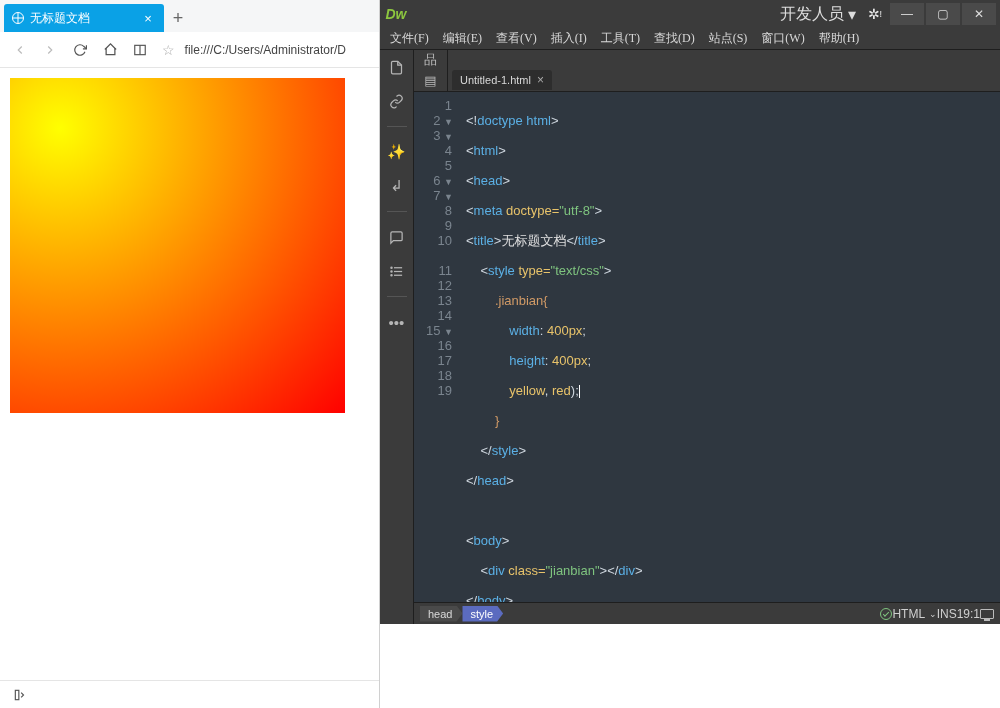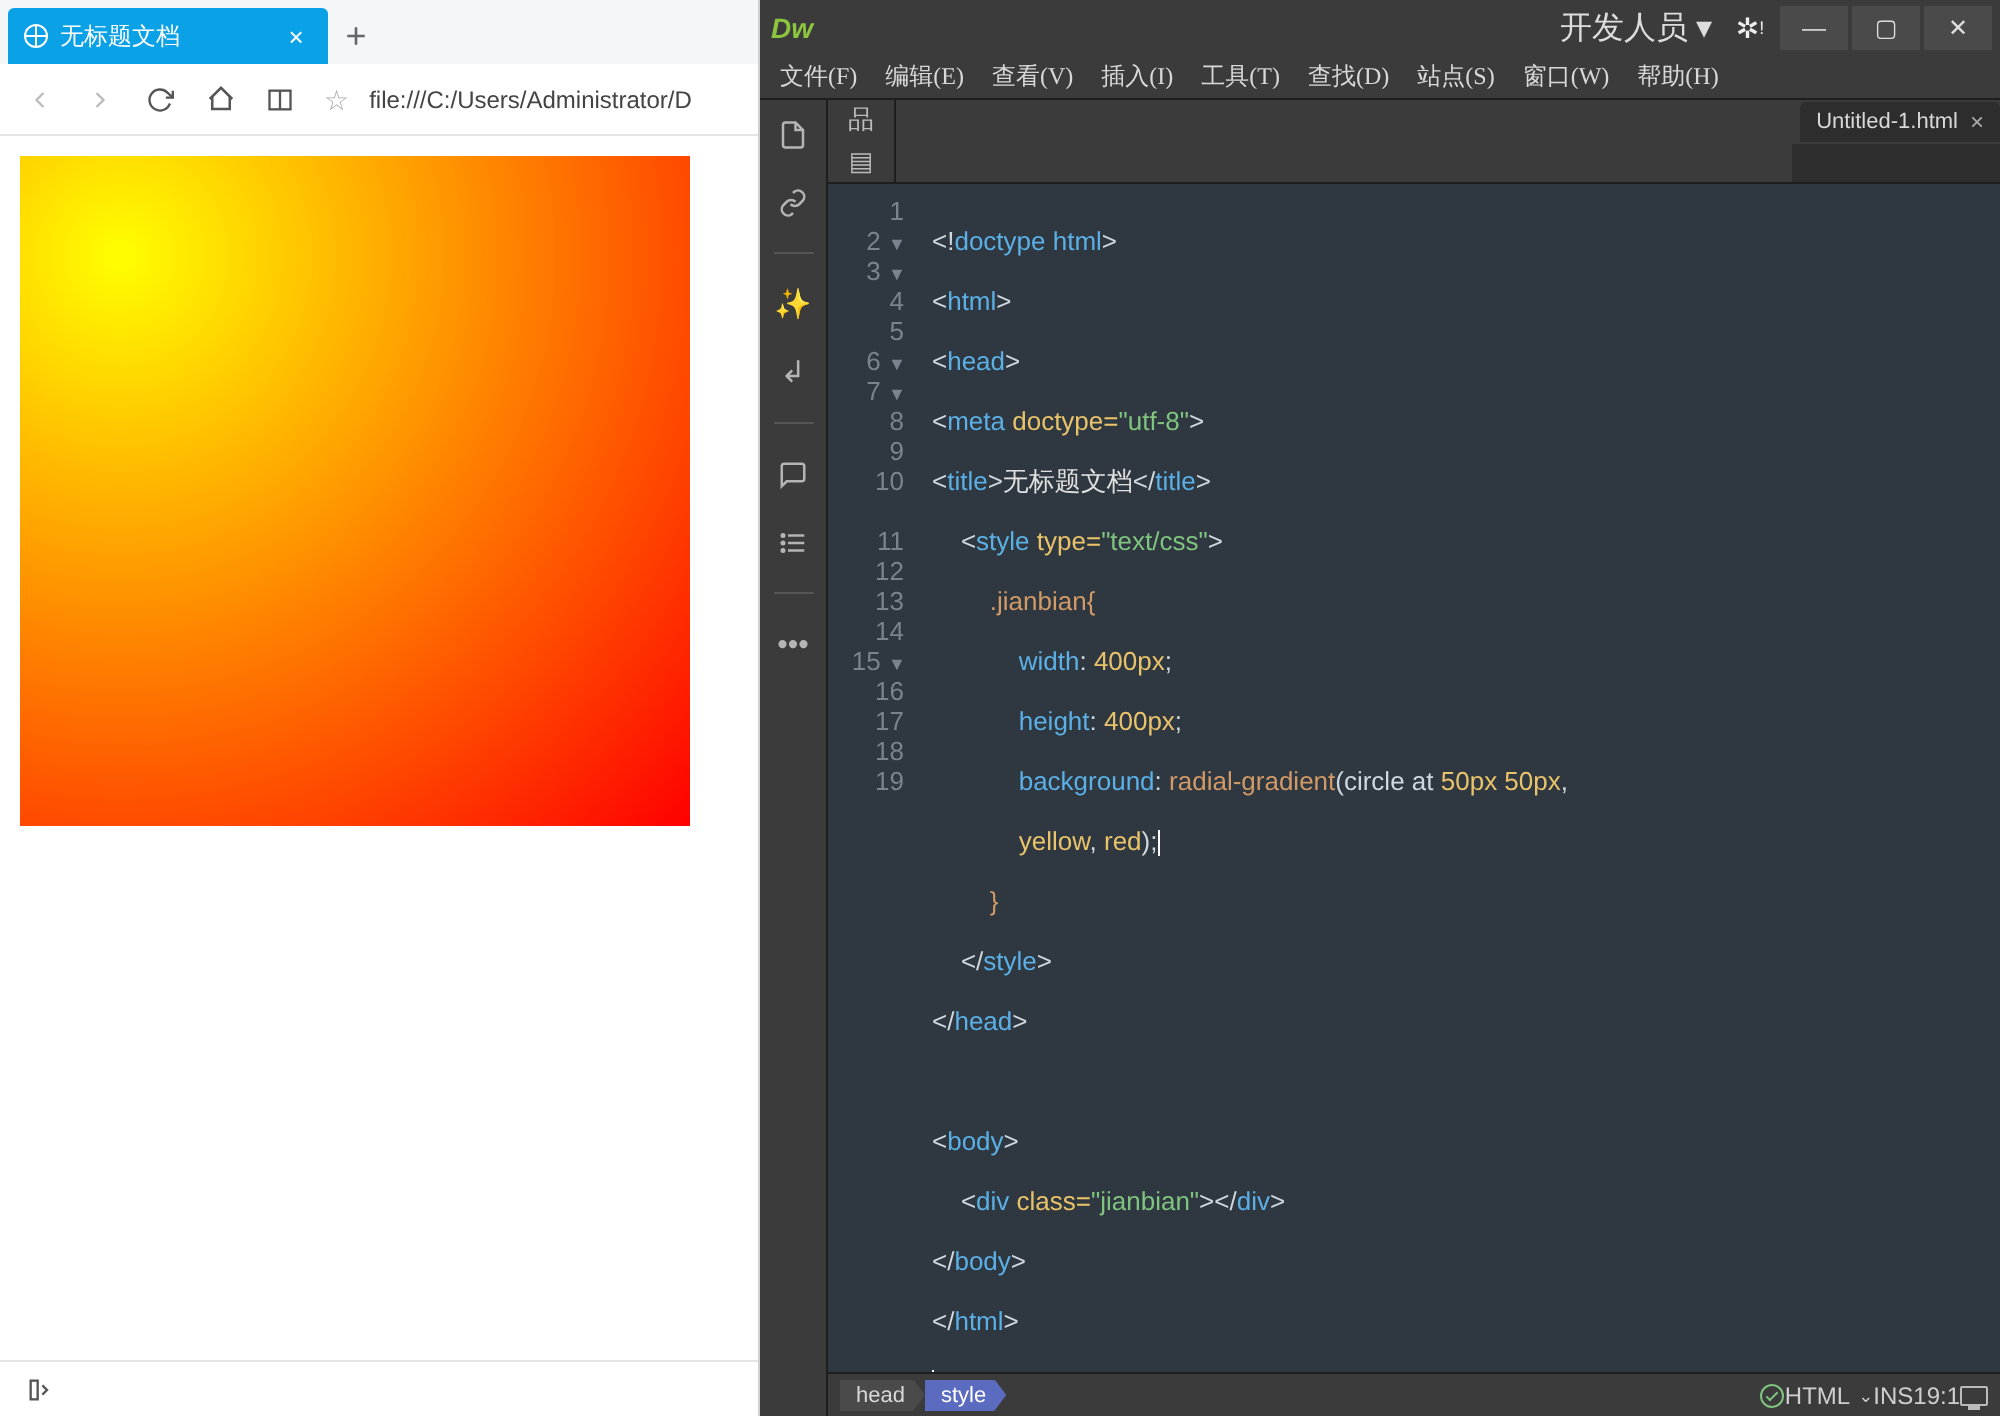--- a/index.html
+++ b/index.html
@@ -16,21 +16,21 @@
   .newtab { width:28px; height:28px; display:flex; align-items:center; justify-content:center; color:#666; font-size:18px; cursor:pointer;}
   .navbar { height:36px; display:flex; align-items:center; gap:14px; padding:0 12px; border-bottom:1px solid #e5e5e5;}
   .navicon { width:16px; height:16px; display:flex; align-items:center; justify-content:center; color:#555; cursor:pointer;}
   .navicon.disabled { color:#bbb; }
   .urlrow { display:flex; align-items:center; gap:10px; flex:1; font-size:12px; color:#444;}
   .star { color:#aaa; font-size:14px;}
   .viewport { flex:1; padding:10px; background:#fff; overflow:hidden;}
   .gradient-box { width:335px; height:335px; background:radial-gradient(circle at 50px 50px, yellow, red); }
   .browser-footer { height:28px; display:flex; align-items:center; padding:0 12px; border-top:1px solid #e5e5e5; color:#555;}
   
-  .dw { flex:1; height:708px; display:flex; flex-direction:column; background:#e5e5e5; color:#cfcfcf; font-size:12px;}
+  .dw { flex:1; height:624px; display:flex; flex-direction:column; background:#e5e5e5; color:#cfcfcf; font-size:12px;}
   .dw-titlebar { height:28px; background:#3b3b3b; display:flex; align-items:center; padding:0 4px;}
   .dw-logo { width:24px; color:#8cc63f; font-weight:bold; font-style:italic; font-size:14px; text-align:center;}
   .dw-titlebar .spacer { flex:1;}
   .workspace { display:flex; align-items:center; gap:4px; font-size:16px; color:#ddd; padding:0 6px; cursor:pointer;}
   .winbtns { display:flex; gap:0;}
   .winbtn { width:34px; height:22px; background:#4a4a4a; margin-left:2px; display:flex; align-items:center; justify-content:center; color:#ddd; font-size:12px; cursor:pointer;}
   .gearbtn { width:26px; height:22px; display:flex; align-items:center; justify-content:center; color:#eee; font-size:14px; cursor:pointer;}
   .menubar { height:22px; background:#3b3b3b; display:flex; align-items:center; padding-left:4px; gap:2px; border-bottom:1px solid #1e1e1e;}
   .menuitem { padding:2px 6px; font-size:12px; color:#d8d8d8; cursor:pointer; white-space:nowrap;font-family:Liberation Serif, serif;}
   .workarea { flex:1; display:flex; min-height:0;}
@@ -189,21 +189,21 @@
         </span>
       <div class="sbsep"></div>
       <span class="sbicon">•••</span>
     </div>
     <div class="main">
       <div class="panelrow">
         <div class="panelcol">
           <span class="ic">品</span>
           <span class="ic">▤</span>
         </div>
-        <div style="flex:1; display:flex; flex-direction:row;">
+        <div style="flex:1; display:flex; flex-direction:column;">
           <div style="flex:1; background:#3b3b3b;"></div>
           <div class="doctabs">
             <div class="doctab">
               <span>Untitled-1.html</span>
               <span class="x">×</span>
             </div>
           </div>
         </div>
       </div>
       <div class="editor">
@@ -232,21 +232,20 @@
         <div class="code">
 <div><span class="punc">&lt;!</span><span class="tag">doctype html</span><span class="punc">&gt;</span></div>
 <div><span class="punc">&lt;</span><span class="tag">html</span><span class="punc">&gt;</span></div>
 <div><span class="punc">&lt;</span><span class="tag">head</span><span class="punc">&gt;</span></div>
 <div><span class="punc">&lt;</span><span class="tag">meta </span><span class="attr">doctype=</span><span class="str">"utf-8"</span><span class="punc">&gt;</span></div>
 <div><span class="punc">&lt;</span><span class="tag">title</span><span class="punc">&gt;</span><span class="txt">无标题文档</span><span class="punc">&lt;/</span><span class="tag">title</span><span class="punc">&gt;</span></div>
 <div><span>    </span><span class="punc">&lt;</span><span class="tag">style </span><span class="attr">type=</span><span class="str">"text/css"</span><span class="punc">&gt;</span></div>
 <div><span class="sel">        .jianbian{</span></div>
 <div><span>            </span><span class="prop">width</span><span class="punc">: </span><span class="val">400px</span><span class="punc">;</span></div>
 <div><span>            </span><span class="prop">height</span><span class="punc">: </span><span class="val">400px</span><span class="punc">;</span></div>
-<div><span>            </span><span class="prop">background</span><span class="punc">: </span><span class="kw">radial-gradient</span><span class="punc">(circle at </span><span class="val">50px 50px</span><span class="punc">,</span></div>
 <div><span>            </span><span class="val">yellow</span><span class="punc">, </span><span class="val">red</span><span class="punc">);</span><span class="cursor"></span></div>
 <div><span class="sel">        }</span></div>
 <div><span>    </span><span class="punc">&lt;/</span><span class="tag">style</span><span class="punc">&gt;</span></div>
 <div><span class="punc">&lt;/</span><span class="tag">head</span><span class="punc">&gt;</span></div>
 <div> </div>
 <div><span class="punc">&lt;</span><span class="tag">body</span><span class="punc">&gt;</span></div>
 <div><span>    </span><span class="punc">&lt;</span><span class="tag">div </span><span class="attr">class=</span><span class="str">"jianbian"</span><span class="punc">&gt;&lt;/</span><span class="tag">div</span><span class="punc">&gt;</span></div>
 <div><span class="punc">&lt;/</span><span class="tag">body</span><span class="punc">&gt;</span></div>
 <div><span class="punc">&lt;/</span><span class="tag">html</span><span class="punc">&gt;</span></div>
 <div><span class="cursor"></span></div>

